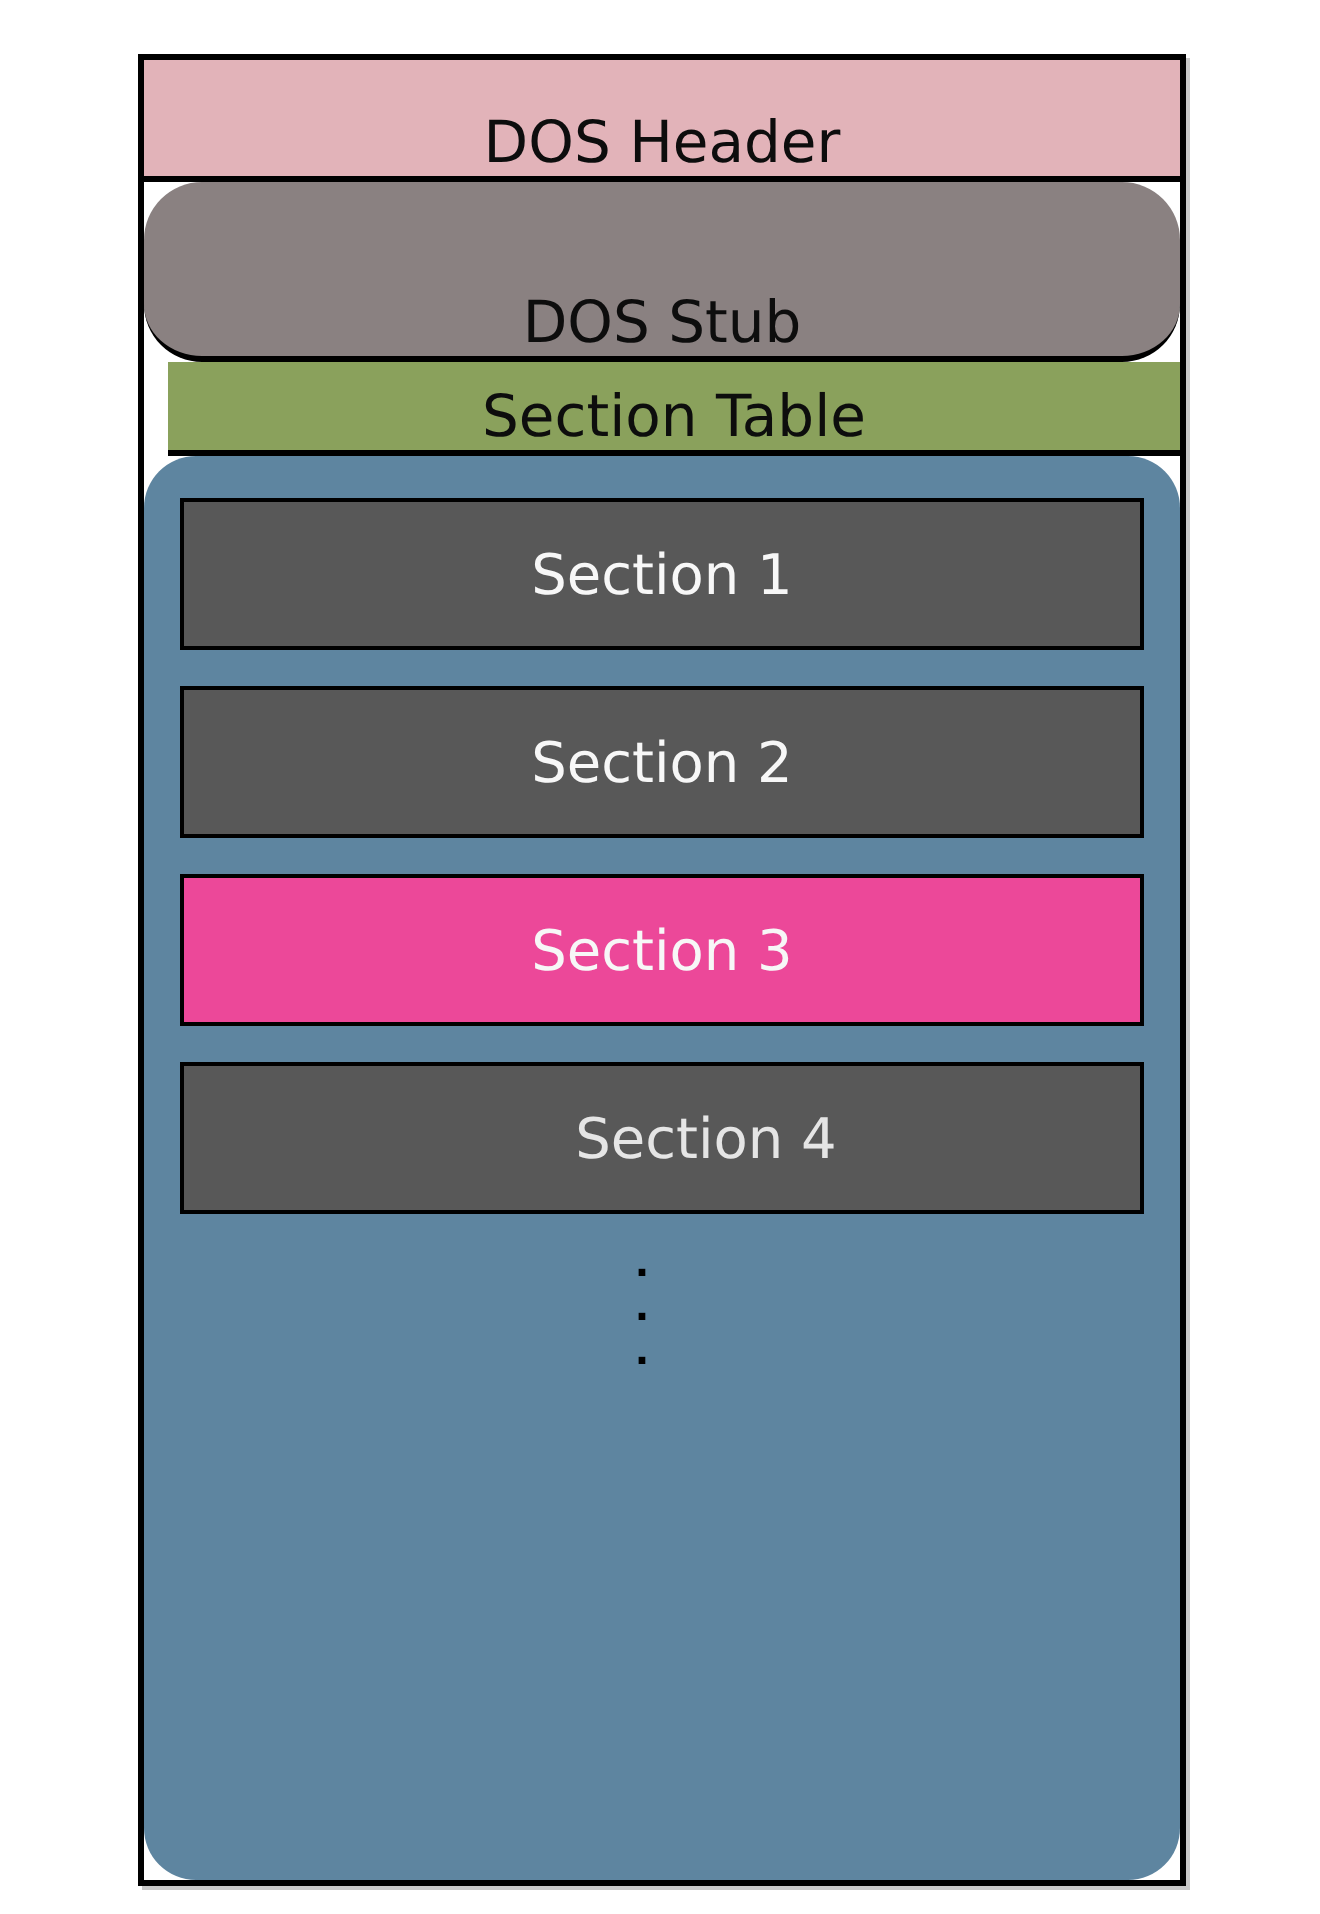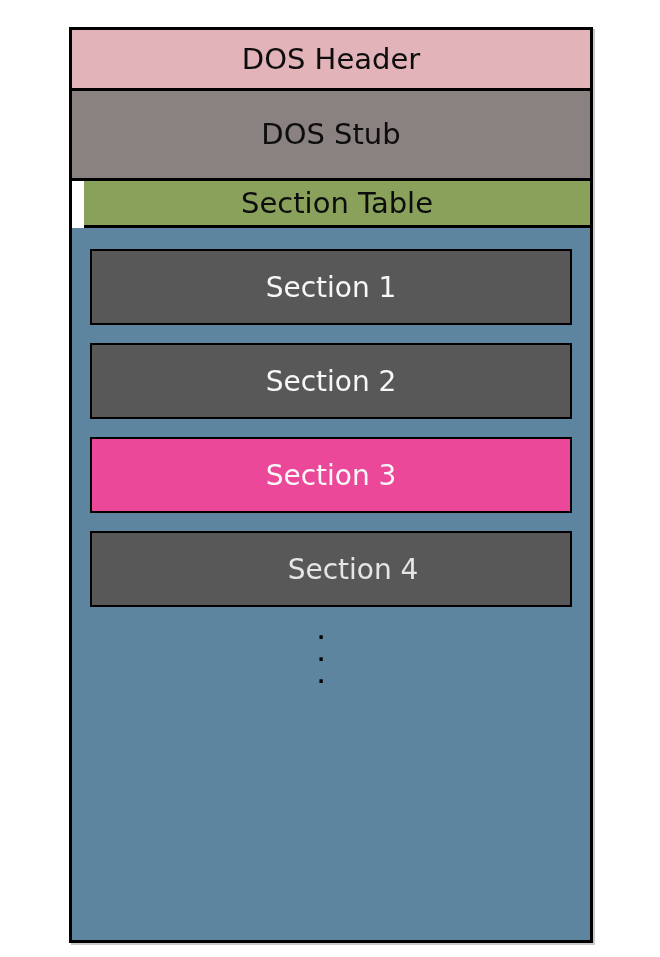--- a/index.html
+++ b/index.html
@@ -23,32 +23,32 @@
     box-sizing: border-box;
     border: 3px solid #000000;
     box-shadow: 2px 2px 0 #c9c9c9;
     display: flex;
     flex-direction: column;
   }
   .band {
     box-sizing: border-box;
     border-bottom: 3px solid #000000;
     display: flex;
-    align-items: center;
+    align-items: flex-end;
     justify-content: center;
     color: #0d0d0d;
     flex: 0 0 auto;
   }
   .band-label {
     font-size: 29px;
     line-height: 33px;
     white-space: nowrap;
   }
   .band-dos-header { height: 61px; }
-  .band-dos-stub   { height: 90px; }
+  .band-dos-stub   { height: 90px; border-radius: 29px; }
   .band-nt-headers {
     height: 121px;
     flex-direction: column;
     justify-content: flex-start;
     align-items: stretch;
     padding-top: 3px;
   }
   .nt-title {
     font-size: 29px;
     line-height: 33px;
@@ -109,21 +109,21 @@
 
   <div class="band band-dos-stub" style="background-color: rgb(138, 129, 129);">
     <span class="band-label">DOS Stub</span>
   </div>
 
 
   <div class="band band-section-table" style="background-color: rgb(138, 161, 92); margin-left: 12px;">
     <span class="band-label">Section Table</span>
   </div>
 
-  <div class="band band-sections" style="background-color: rgb(94, 133, 160);">
+  <div class="band band-sections" style="background-color: rgb(94, 133, 160); border-radius: 26px;">
 
     <div class="section-box" style="background-color: rgb(88, 88, 88); color: rgb(247, 247, 247);">
       <span>Section 1</span>
     </div>
 
     <div class="section-box" style="background-color: rgb(88, 88, 88); color: rgb(247, 247, 247);">
       <span>Section 2</span>
     </div>
 
     <div class="section-box" style="background-color: #ec4899; color: rgb(247, 247, 247);">

